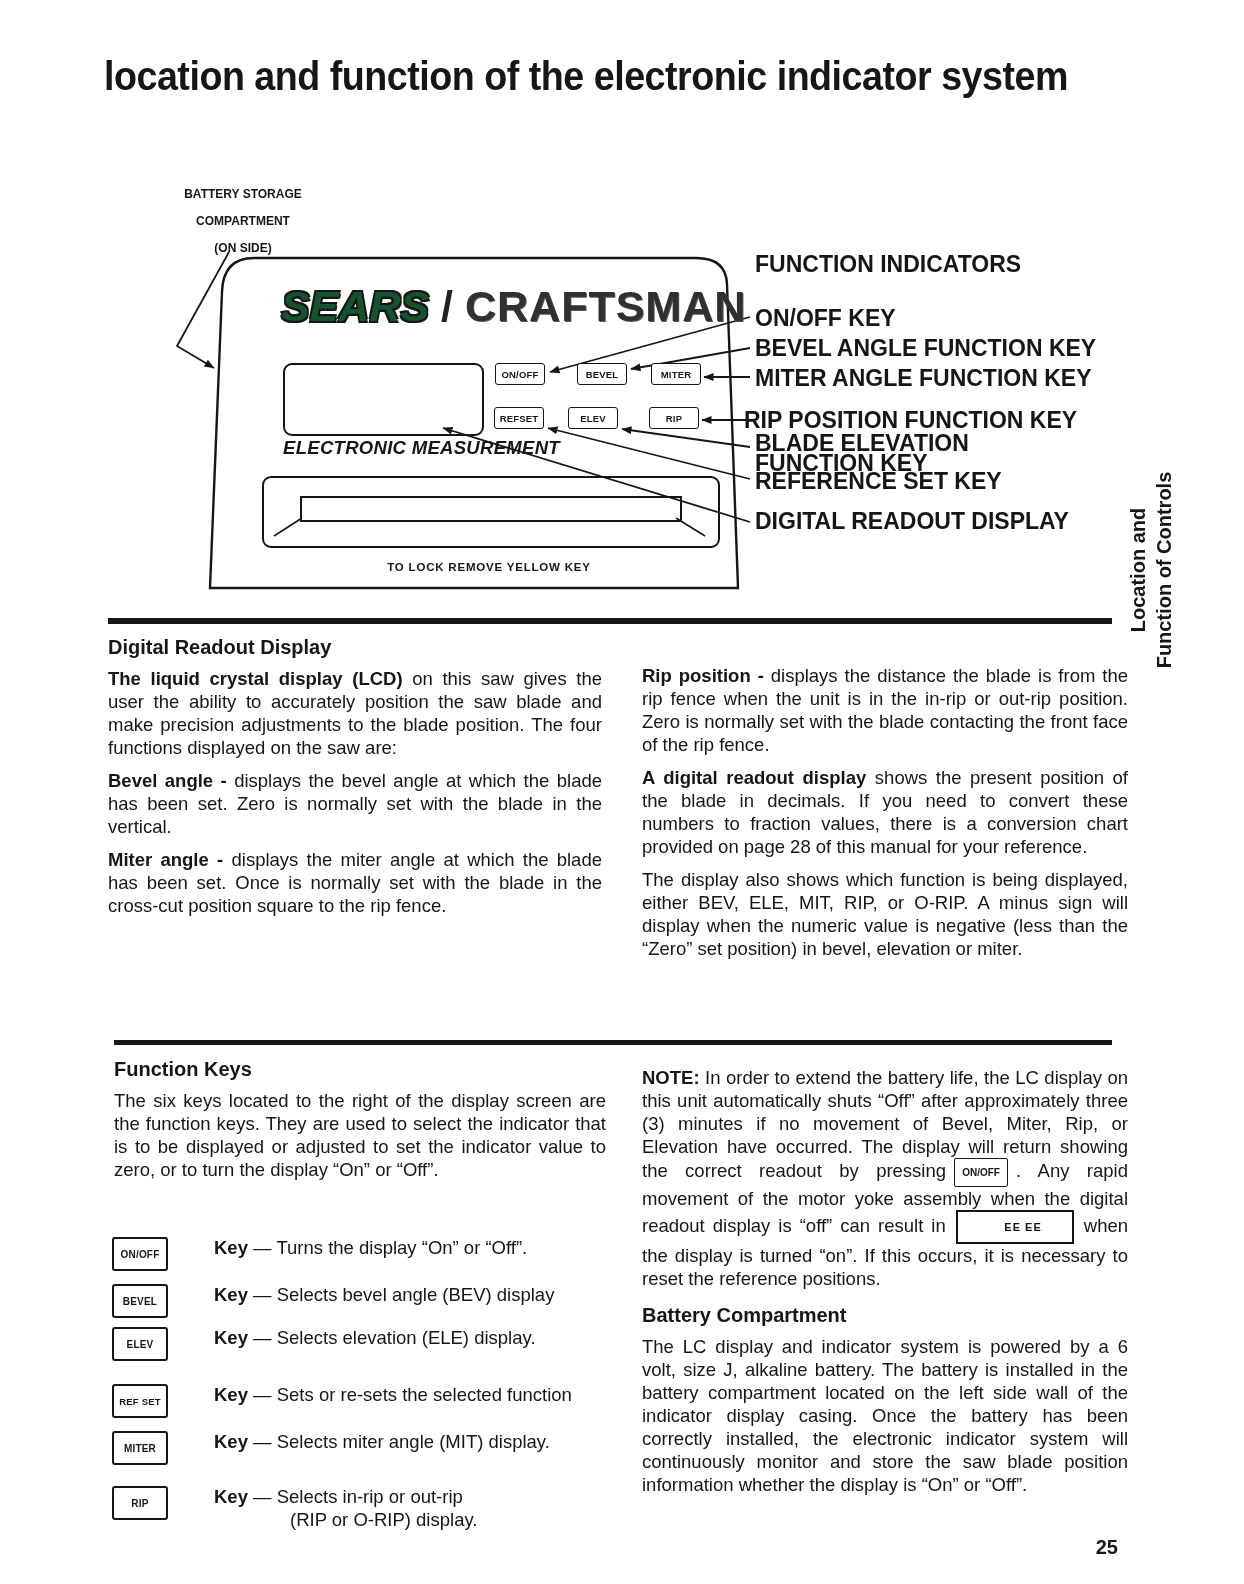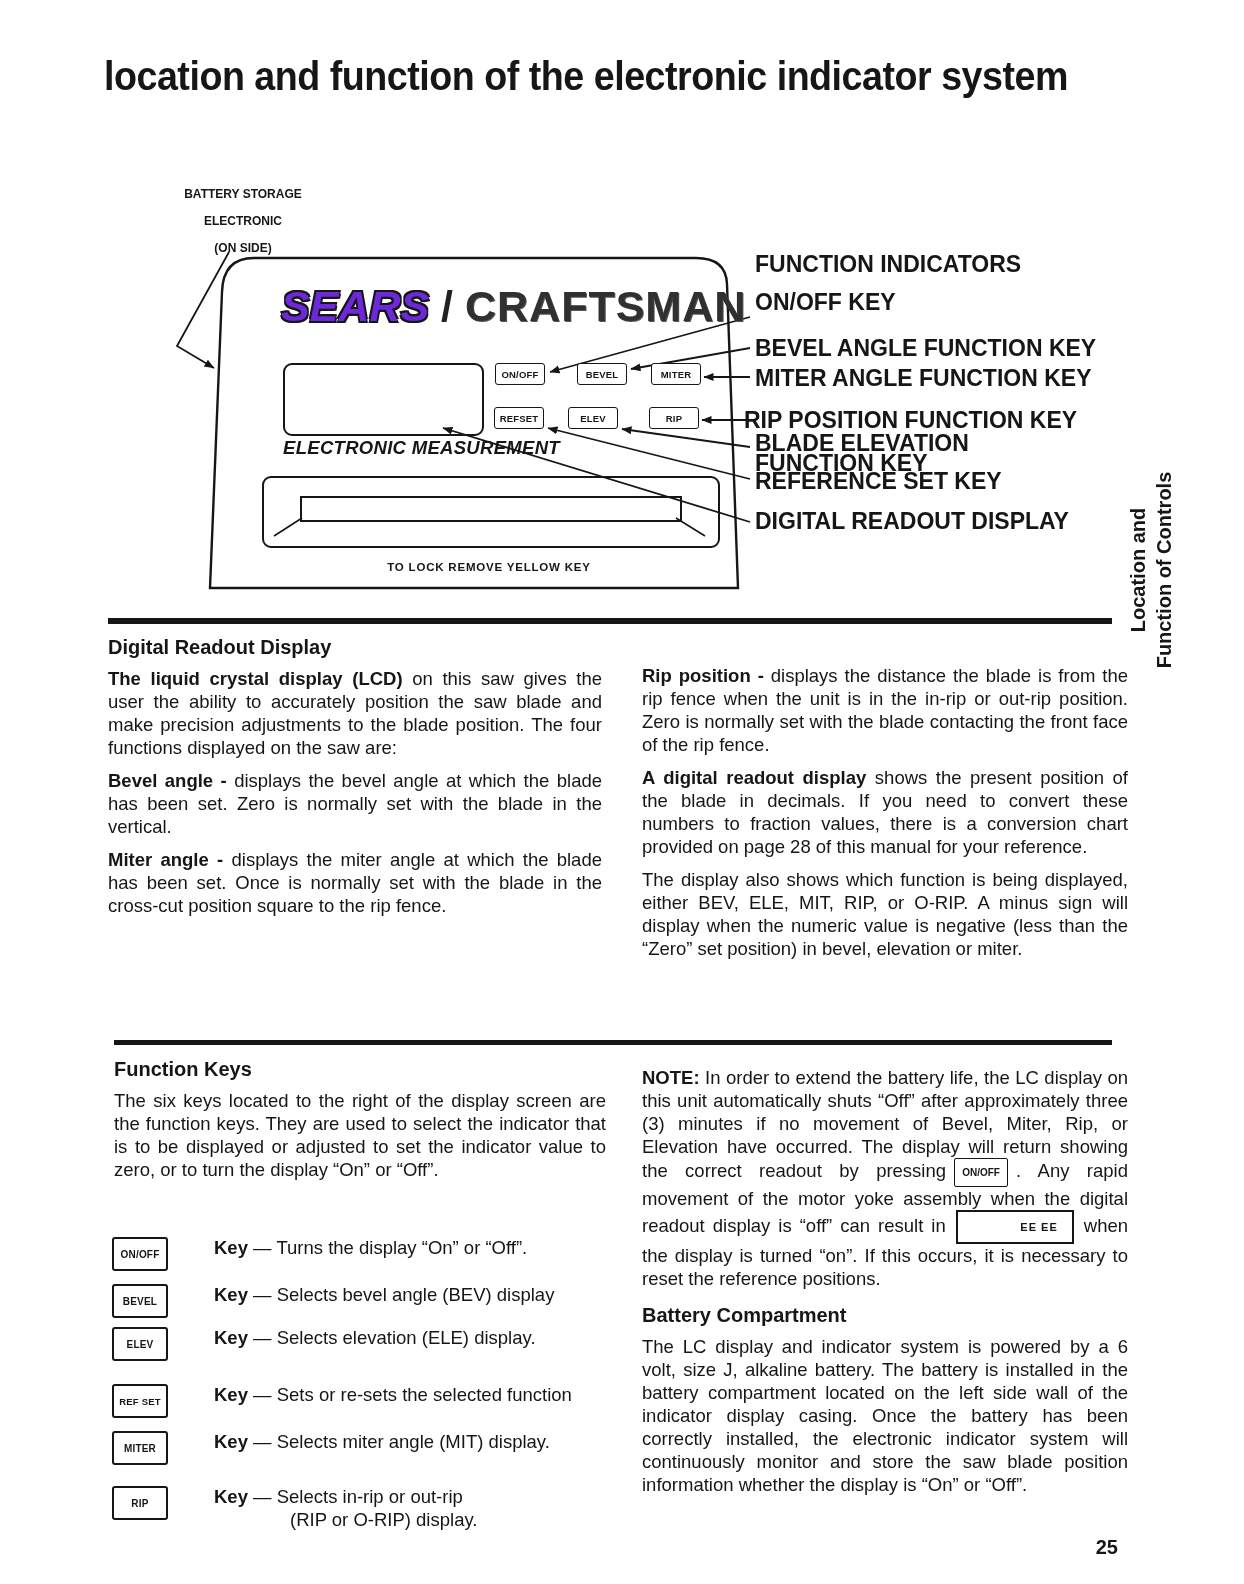--- a/index.html
+++ b/index.html
@@ -16,21 +16,21 @@
     letter-spacing:-0.5px; transform:scaleX(0.94); transform-origin:left center;
   }
   
   svg.overlay{left:0; top:0; pointer-events:none;}
   .battery-label{
     left:127px; top:181px; width:232px; text-align:center;
     font-size:12px; font-weight:bold; line-height:27px;
   }
   .logo{left:281px; top:282px; white-space:nowrap; font-size:43px; font-weight:bold;}
   .logo .sears{
-    font-style:italic; color:#6d28d9;
+    font-style:italic; color:#14532d;
     text-shadow:-1.6px -1.6px 0 #161616, 1.6px -1.6px 0 #161616,
                 -1.6px 1.6px 0 #161616, 1.6px 1.6px 0 #161616,
                 0 -1.8px 0 #161616, 0 1.8px 0 #161616;
   }
   .logo .slash{color:#222;}
   .logo .craftsman{color:#303030; letter-spacing:1px; text-shadow:1px 1px 0 #555;}
   .lcd{
     left:283px; top:363px; width:197px; height:69px;
     border:2.2px solid #161616; border-radius:9px; background:transparent;
   }
@@ -75,21 +75,21 @@
   .key-text{margin-left:46px; font-size:18.5px; line-height:23px;}
   .key-text .l2{padding-left:76px;}
   
   .inline-key{
     display:inline-flex; width:52px; height:27px; border:1.8px solid #161616;
     border-radius:2px; align-items:center; justify-content:center;
     font-size:10px; font-weight:bold; vertical-align:middle; margin:0 8px;
   }
   .inline-err{
     display:inline-flex; width:118px; height:34px; border:2px solid #161616;
-    align-items:center; justify-content:flex-end; padding-right:14px;
+    align-items:center; justify-content:flex-end; padding-right:30px;
     font-size:11px; font-weight:bold; letter-spacing:1px;
     vertical-align:middle; margin:0 10px; box-sizing:border-box;
   }
   .pagenum{left:1058px; top:1536px; width:60px; text-align:right;
     font-size:20px; font-weight:bold;}
 </style>
 </head>
 <body>
 
 <div class="page">
@@ -114,21 +114,21 @@
     <line x1="750" y1="348" x2="631" y2="369" stroke="#161616" stroke-width="1.8" marker-end="url(#arr)"></line>
     <line x1="750" y1="377" x2="704" y2="377" stroke="#161616" stroke-width="1.8" marker-end="url(#arr)"></line>
     <line x1="750" y1="420" x2="702" y2="420" stroke="#161616" stroke-width="1.8" marker-end="url(#arr)"></line>
     <line x1="750" y1="447" x2="622" y2="429" stroke="#161616" stroke-width="1.8" marker-end="url(#arr)"></line>
     <line x1="750" y1="479" x2="548" y2="428" stroke="#161616" stroke-width="1.8" marker-end="url(#arr)"></line>
     <line x1="750" y1="522" x2="443" y2="428" stroke="#161616" stroke-width="1.8" marker-end="url(#arr)"></line>
   </svg>
 
   <div class="abs battery-label">
     <div>BATTERY STORAGE</div>
-    <div>ELECTRONIC</div>
+    <div>COMPARTMENT</div>
     <div>(ON SIDE)</div>
   </div>
 
   <div class="abs logo"><span class="sears">SEARS</span><span class="slash"> / </span><span class="craftsman">CRAFTSMAN</span></div>
 
   <div class="abs lcd"></div>
 
   <div class="abs panel-btn" style="left:495px; top:363px;">ON/OFF</div>
   <div class="abs panel-btn" style="left:577px; top:363px;">BEVEL</div>
   <div class="abs panel-btn" style="left:651px; top:363px;">MITER</div>
@@ -136,21 +136,21 @@
   <div class="abs panel-btn" style="left:568px; top:407px;">ELEV</div>
   <div class="abs panel-btn" style="left:649px; top:407px;">RIP</div>
 
   <div class="abs elec-meas">ELECTRONIC MEASUREMENT</div>
 
   <div class="abs slot-outer"></div>
   <div class="abs slot-inner"></div>
   <div class="abs lock-text">TO LOCK REMOVE YELLOW KEY</div>
 
   <div class="abs callout" style="left:755px; top:254px;">FUNCTION INDICATORS</div>
-  <div class="abs callout" style="left:755px; top:292px;">ON/OFF KEY</div>
+  <div class="abs callout" style="left:755px; top:308px;">ON/OFF KEY</div>
   <div class="abs callout" style="left:755px; top:338px;">BEVEL ANGLE FUNCTION KEY</div>
   <div class="abs callout" style="left:755px; top:368px;">MITER ANGLE FUNCTION KEY</div>
   <div class="abs callout" style="left:744px; top:410px;">RIP POSITION FUNCTION KEY</div>
   <div class="abs callout" style="left:755px; top:433px;">
     <div>BLADE ELEVATION</div>
     <div>FUNCTION KEY</div>
   </div>
   <div class="abs callout" style="left:755px; top:471px;">REFERENCE SET KEY</div>
   <div class="abs callout" style="left:755px; top:511px;">DIGITAL READOUT DISPLAY</div>
 

